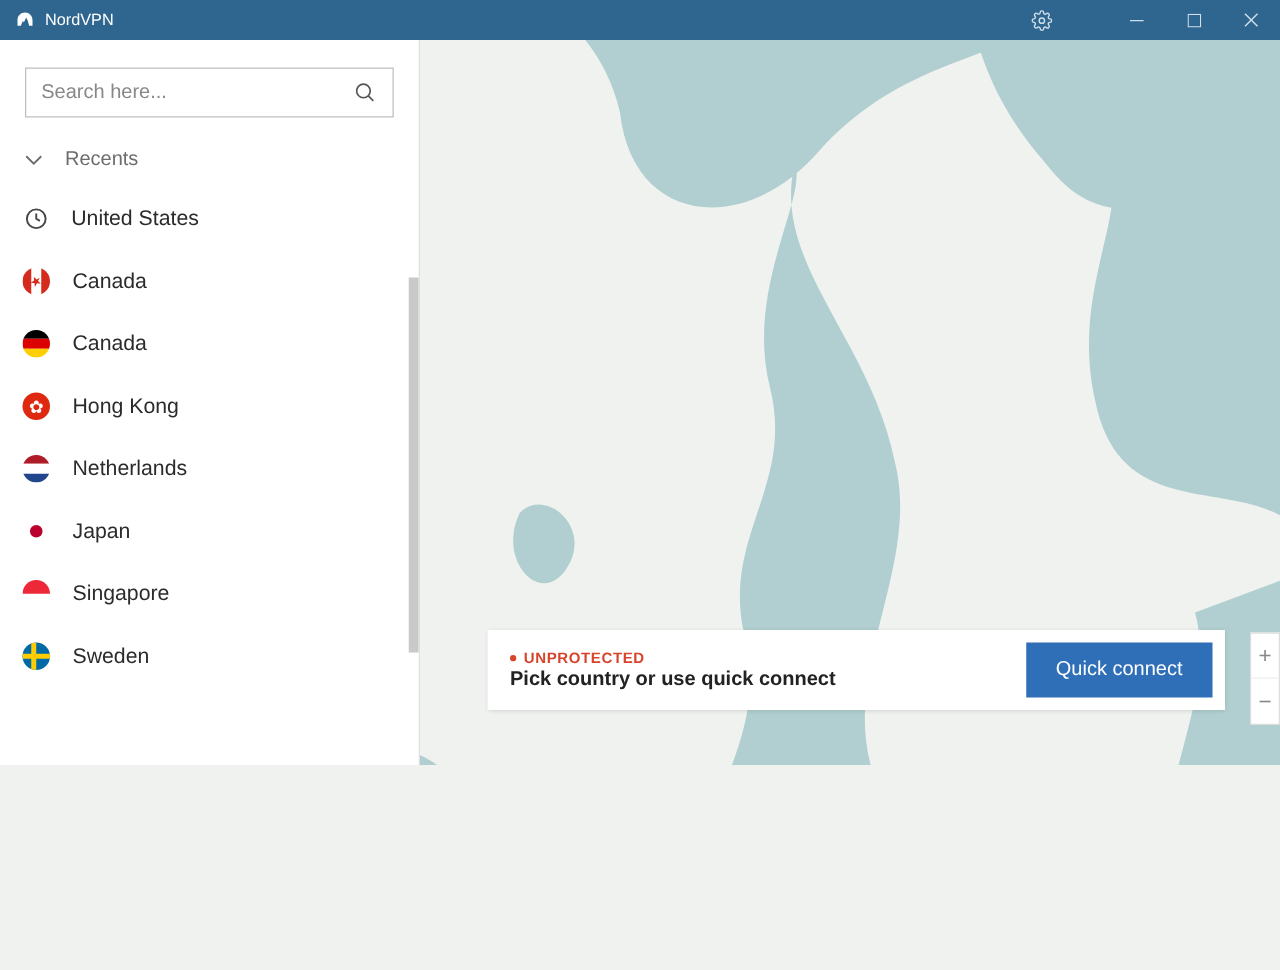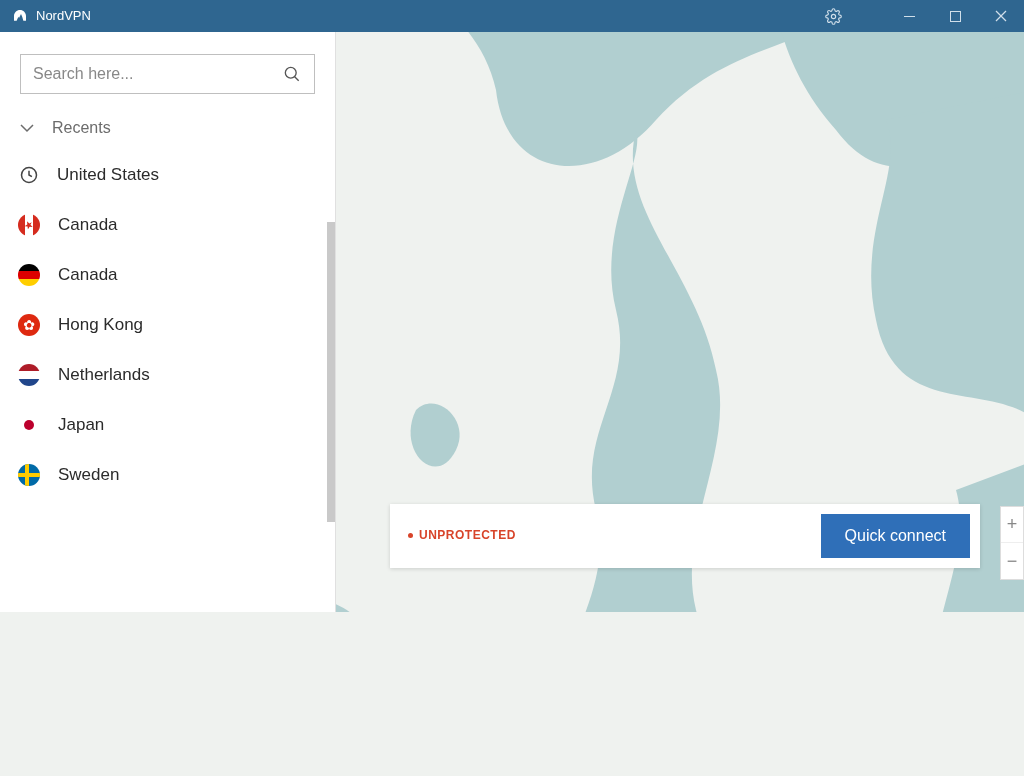--- a/index.html
+++ b/index.html
@@ -295,20 +295,27 @@
               <span></span>
               <span></span>
             </div>
           <span>Netherlands</span>
         </div>
         <div class="country-item">
           <div class="flag flag-jp">
               <span class="circle"></span>
             </div>
           <span>Japan</span>
+        </div>
+        <div class="country-item">
+          <div class="flag flag-sg">
+              <span><span class="moon"></span></span>
+              <span></span>
+            </div>
+          <span>Singapore</span>
         </div>
         <div class="country-item">
           <div class="flag flag-se"></div>
           <span>Sweden</span>
         </div>
       </div>
       <div class="scrollbar-thumb"></div>
     </div>
   </div>
 
@@ -325,20 +332,21 @@
         <path d="M620 540 L 700 510 L 700 760 L 600 760 C 580 690, 640 610, 620 540 Z"></path>
       </g>
     </svg>
     
     <div class="status-bar">
       <div class="status-text">
         <div class="status-line1">
           <span class="status-dot"></span>
           <span>UNPROTECTED</span>
         </div>
+        <div class="status-line2">Pick country or use quick connect</div>
       </div>
       <button class="quick-connect-btn">Quick connect</button>
     </div>
     
     <div class="zoom-controls">
       <div class="zoom-btn">+</div>
       <div class="zoom-btn">−</div>
     </div>
   </div>
 </div>

